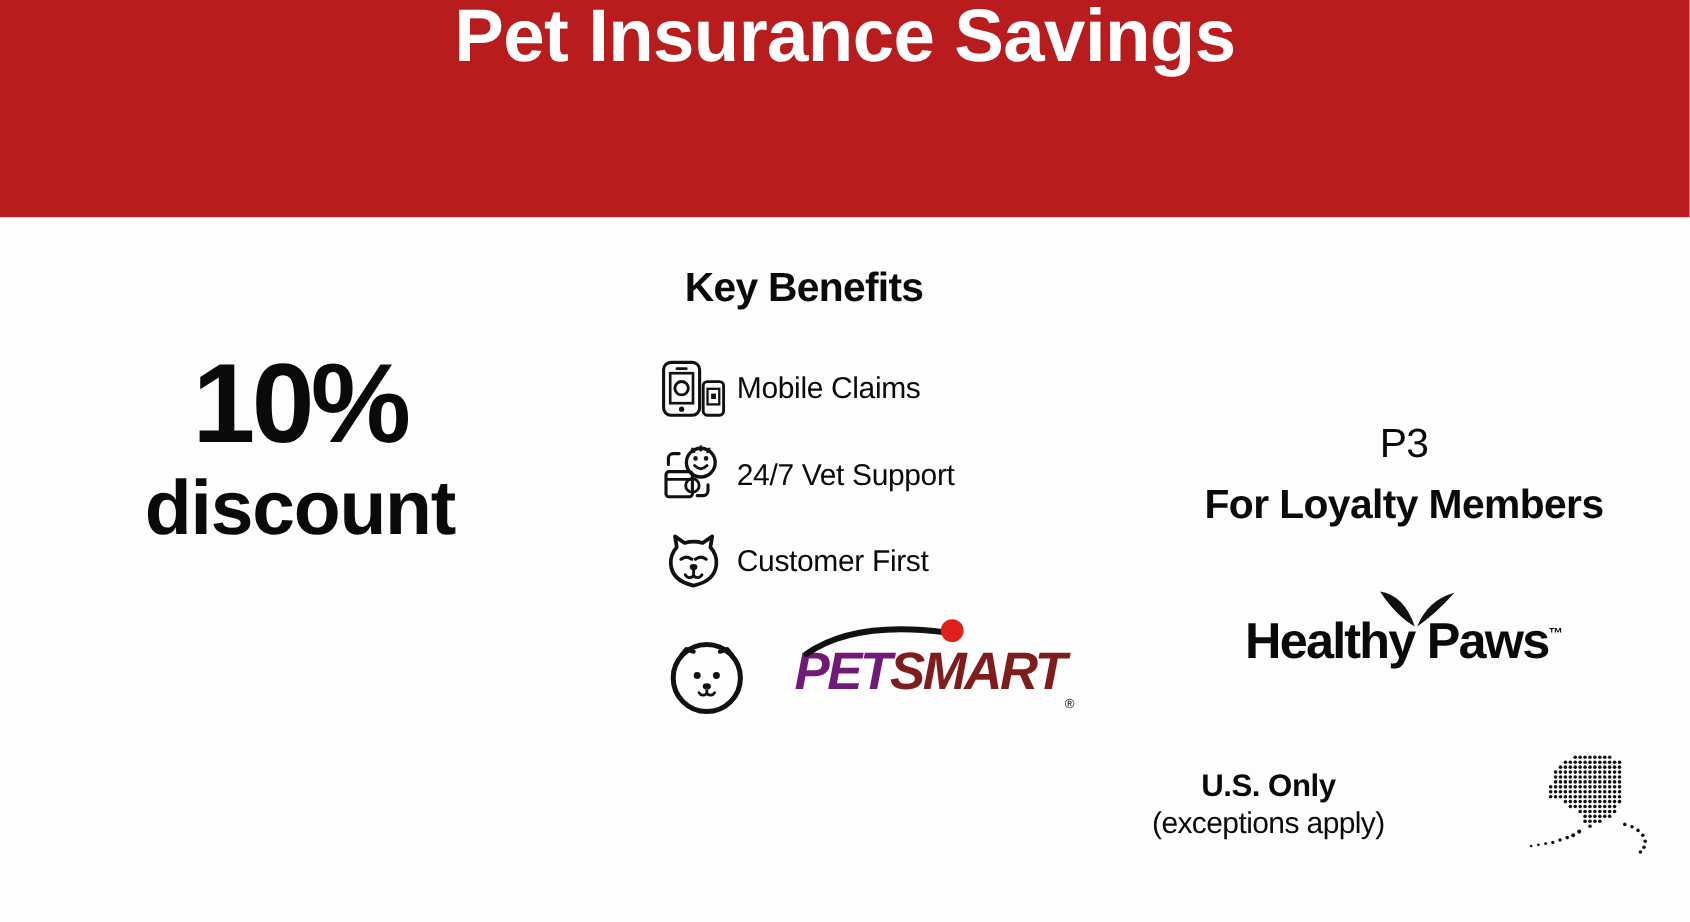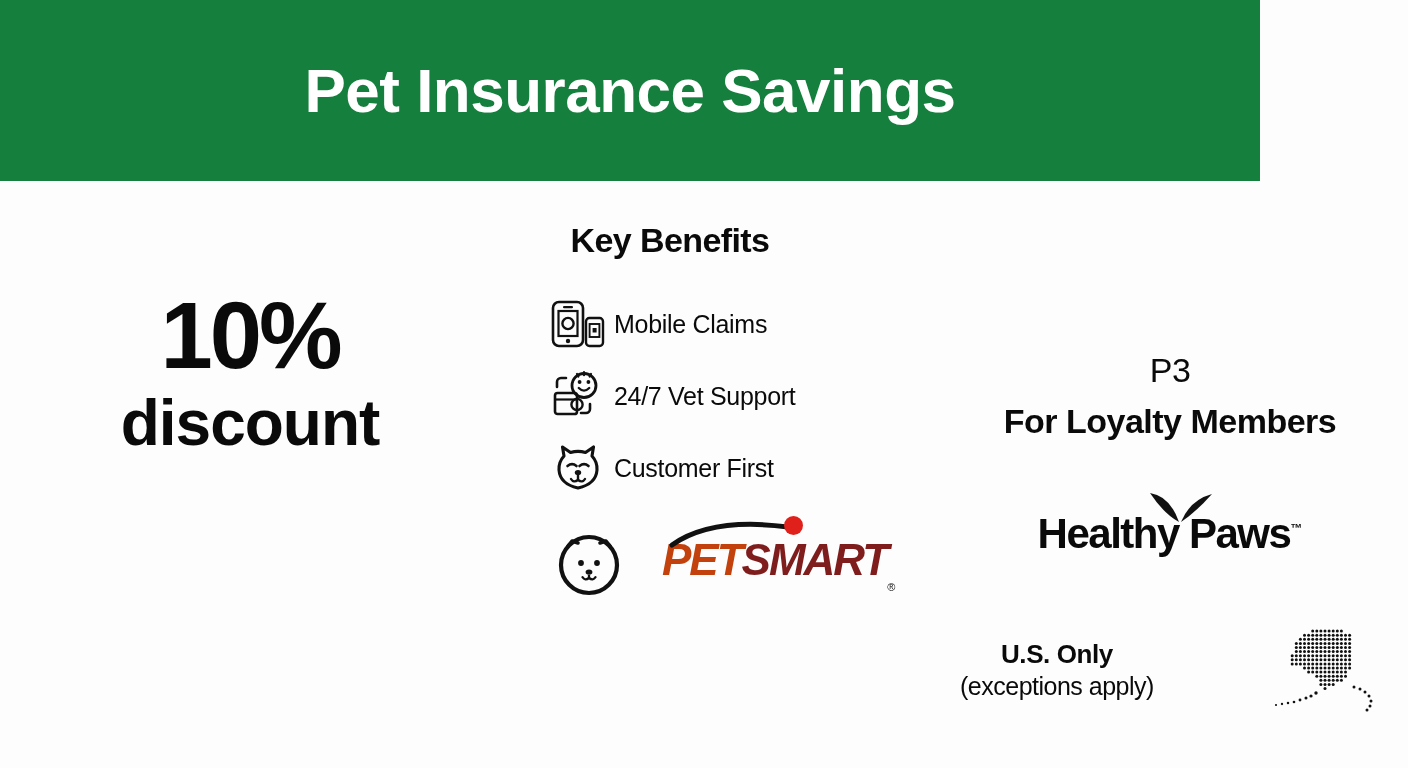--- a/index.html
+++ b/index.html
@@ -8,23 +8,23 @@
     background:#FDFDFD;
     font-family:"Liberation Sans", sans-serif;
     color:#0a0a0a;
     overflow:hidden;
     position:relative;
   }
 
   
   #header-band {
     position:absolute; left:0; top:0;
-    width:1260px; height:181px;
-    background:#15803d;
-    display:flex; align-items:center; justify-content:center;
+    width:1408px; height:181px;
+    background:#b91c1c;
+    display:flex; justify-content:center;
   }
   #header-title {
     color:#ffffff;
     font-size:62px;
     font-weight:bold;
     letter-spacing:-0.5px;
     line-height:1;
     white-space:nowrap;
   }
 
@@ -67,21 +67,21 @@
   #petsmart-row {
     display:flex; align-items:center;
     gap:40px; margin-top:28px; padding-left:56px;
   }
   #petsmart-mark { width:66px; height:66px; flex:0 0 66px; }
   #petsmart-mark svg { width:100%; height:100%; display:block; }
   #petsmart-wordmark {
     position:relative; font-size:44px; font-weight:bold;
     font-style:italic; letter-spacing:-2px; line-height:1;
   }
-  #petsmart-pet { color:#c2410c; }
+  #petsmart-pet { color:#701a75; }
   #petsmart-smart { color:#7f1d1d; }
   #petsmart-reg { font-size:11px; font-style:normal; font-weight:normal;
     vertical-align:-16px; color:#111; letter-spacing:0; }
   #petsmart-swoosh {
     position:absolute; left:8px; top:-17px; width:125px; height:26px;
     overflow:visible;
   }
   #petsmart-dot {
     position:absolute; left:122px; top:-22px;
     width:19px; height:19px; border-radius:50%;

